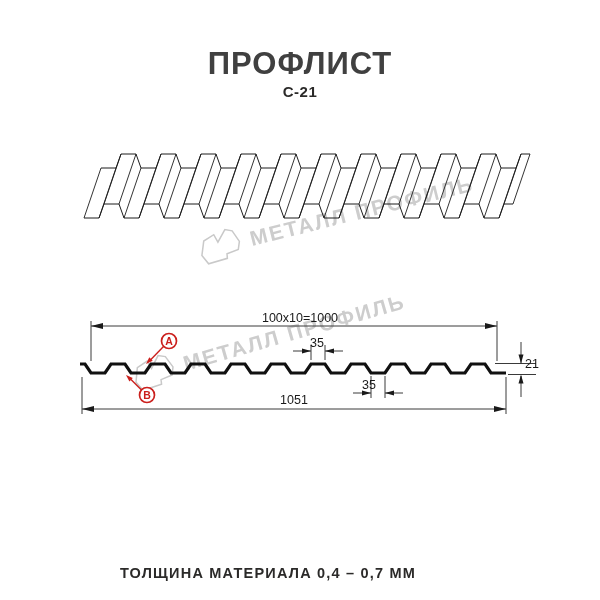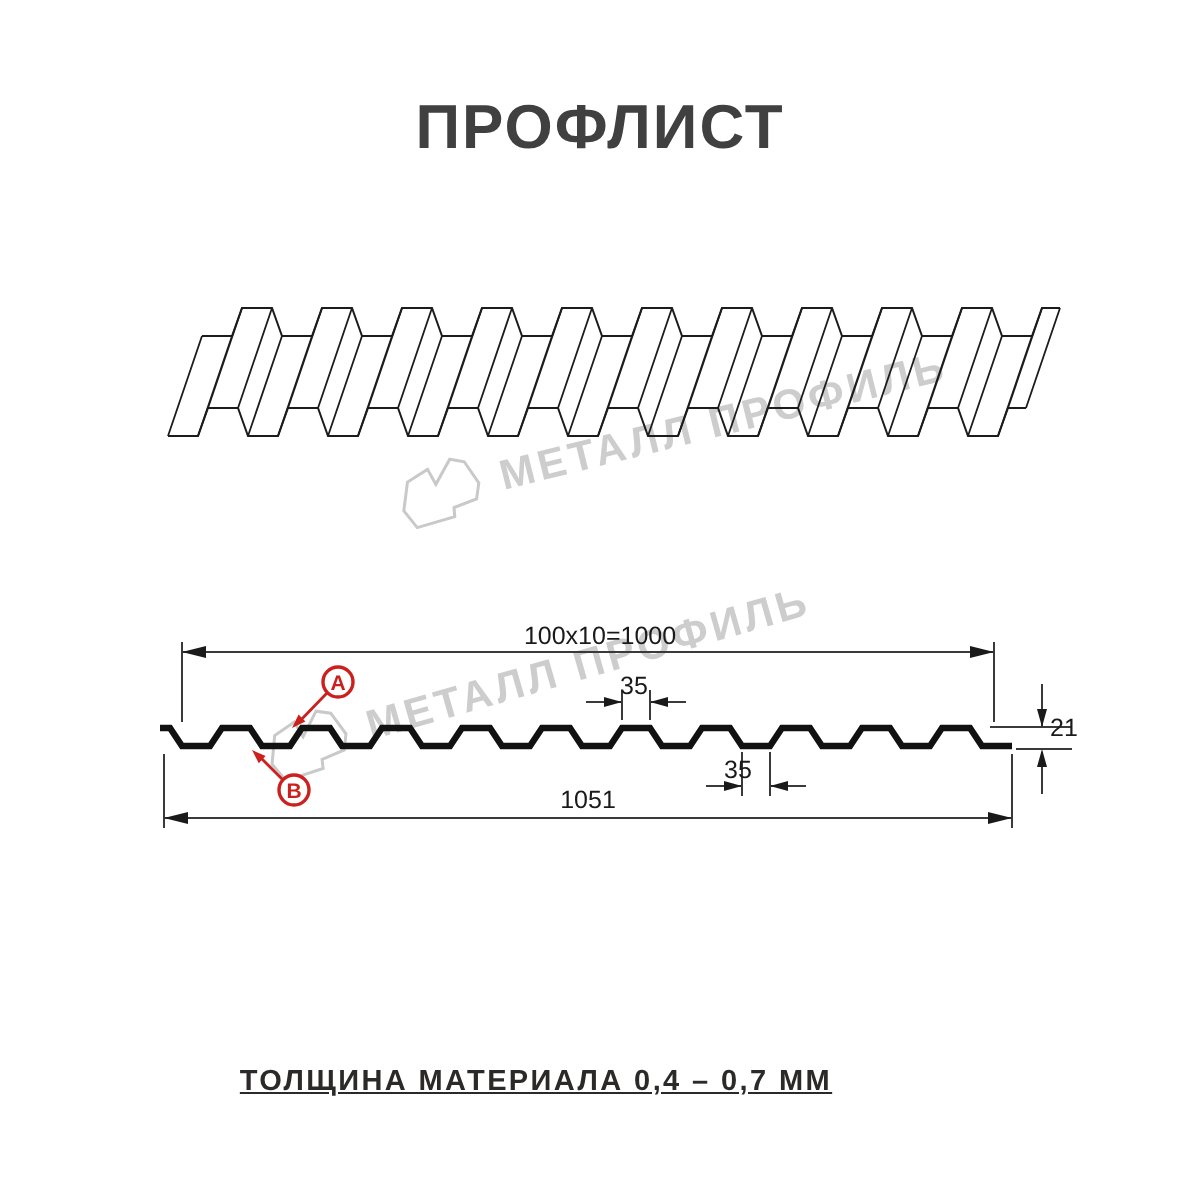--- a/index.html
+++ b/index.html
@@ -11,22 +11,22 @@
 
   .page-title{
     position:absolute;top:48px;left:0;width:600px;text-align:center;
     font-size:31px;font-weight:800;letter-spacing:1px;color:#404040;line-height:1;
   }
   .page-subtitle{
     position:absolute;top:84px;left:0;width:600px;text-align:center;
     font-size:15px;font-weight:700;letter-spacing:.5px;color:#2b2a29;line-height:1;
   }
   .page-footer{
-    position:absolute;top:533px;left:0;width:536px;text-align:center;
-    font-size:14.5px;font-weight:600;letter-spacing:1.2px;color:#2b2a29;line-height:1.2;text-decoration:underline;
+    position:absolute;top:565px;left:0;width:536px;text-align:center;
+    font-size:14.5px;font-weight:600;letter-spacing:1.2px;color:#2b2a29;line-height:1.2;
   }
 
   .watermark{
     position:absolute;display:flex;align-items:center;gap:9px;
     transform-origin:0 50%;transform:rotate(-14deg);
     z-index:1;white-space:nowrap;pointer-events:none;
   }
   .watermark .wm-text{
     font-size:21px;font-weight:700;letter-spacing:2px;color:#cdcdcd;line-height:1;
   }
@@ -35,20 +35,21 @@
 
   .drawing-layer{position:absolute;inset:0;z-index:2;}
   text{font-family:"Liberation Sans", sans-serif;}
 </style>
 </head>
 <body>
 
 <div class="stage">
 
   <div class="page-title">ПРОФЛИСТ</div>
+  <div class="page-subtitle">С-21</div>
 
   <div class="watermark wm-1">
     <svg width="48" height="33" viewBox="0 0 64 44">
       <polygon points="8,28 15,10 30,5 33,16 46,2 55,6 61,22 57,32 41,34 40,40 14,41" fill="none" stroke="#c9c9c9" stroke-width="2"></polygon>
     </svg>
     <span class="wm-text">МЕТАЛЛ ПРОФИЛЬ</span>
   </div>
 
   <div class="watermark wm-2">
     <svg width="48" height="33" viewBox="0 0 64 44">

